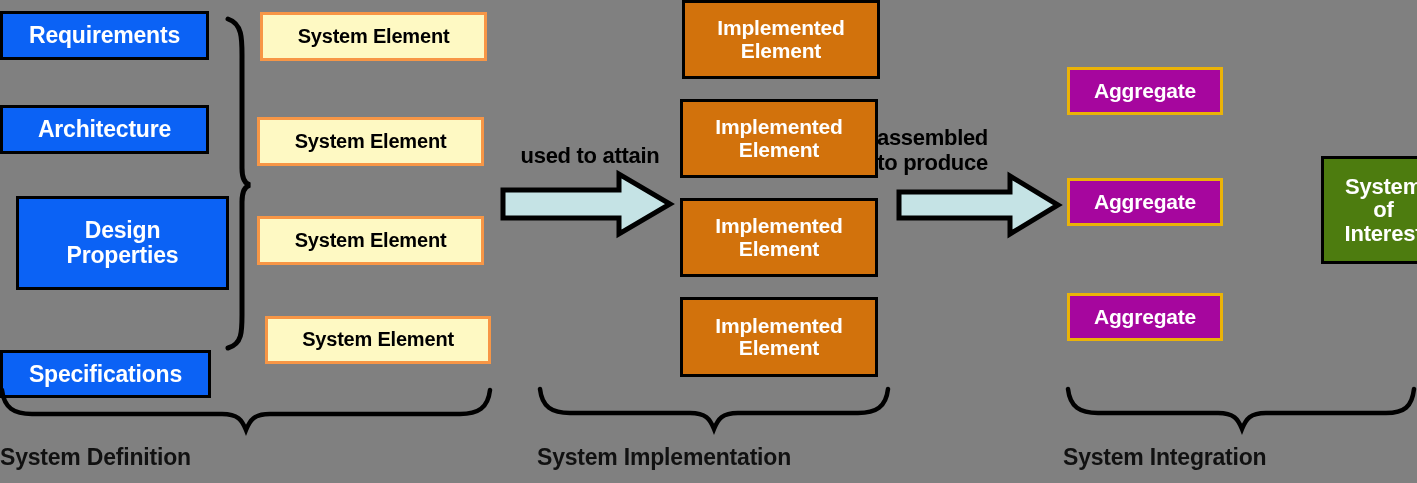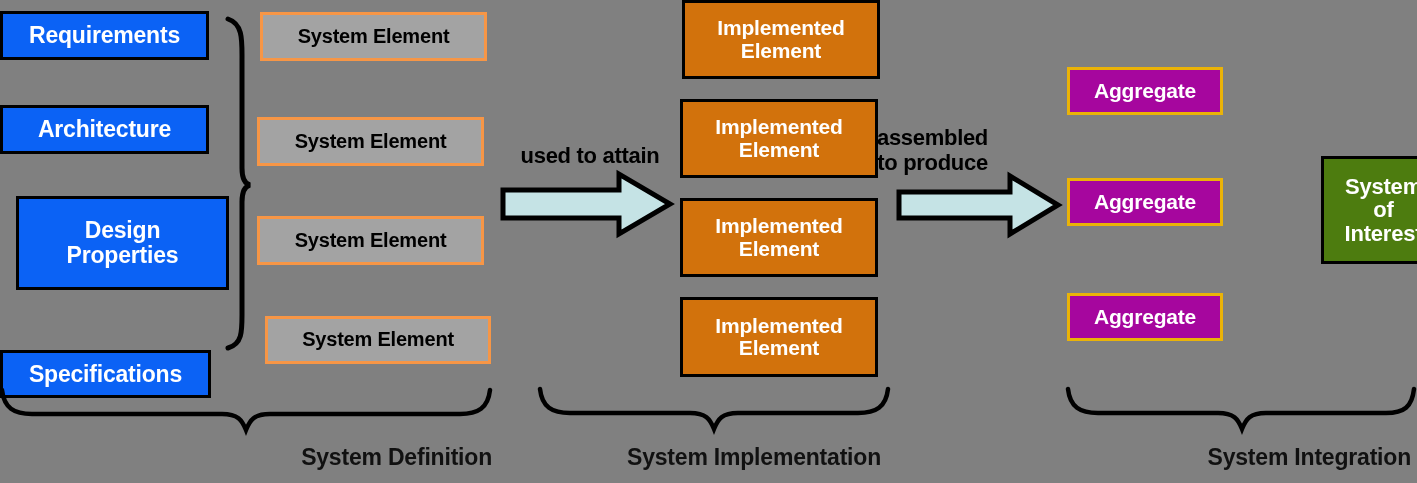--- a/index.html
+++ b/index.html
@@ -29,21 +29,21 @@
   
   .req-box {
     background: #0b62f5;
     border: 3px solid #000000;
     color: #ffffff;
     font-size: 23px;
     letter-spacing: -0.2px;
   }
   
   .se-box {
-    background: #a3a3a3;
+    background: #fef9c3;
     border: 3px solid #f79646;
     color: #000000;
     font-size: 20px;
     letter-spacing: -0.2px;
   }
   
   .ie-box {
     background: #d2720c;
     border: 3px solid #000000;
     color: #ffffff;
@@ -75,21 +75,21 @@
     text-align: center;
     white-space: pre-line;
     line-height: 1.12;
     letter-spacing: -0.3px;
   }
   .stage-label {
     position: absolute;
     color: #111111;
     font-weight: bold;
     font-size: 23px;
-    text-align: right;
+    text-align: left;
     letter-spacing: -0.2px;
   }
   .svg-layer {
     position: absolute;
     left: 0;
     top: 0;
     width: 1417px;
     height: 483px;
     pointer-events: none;
   }

